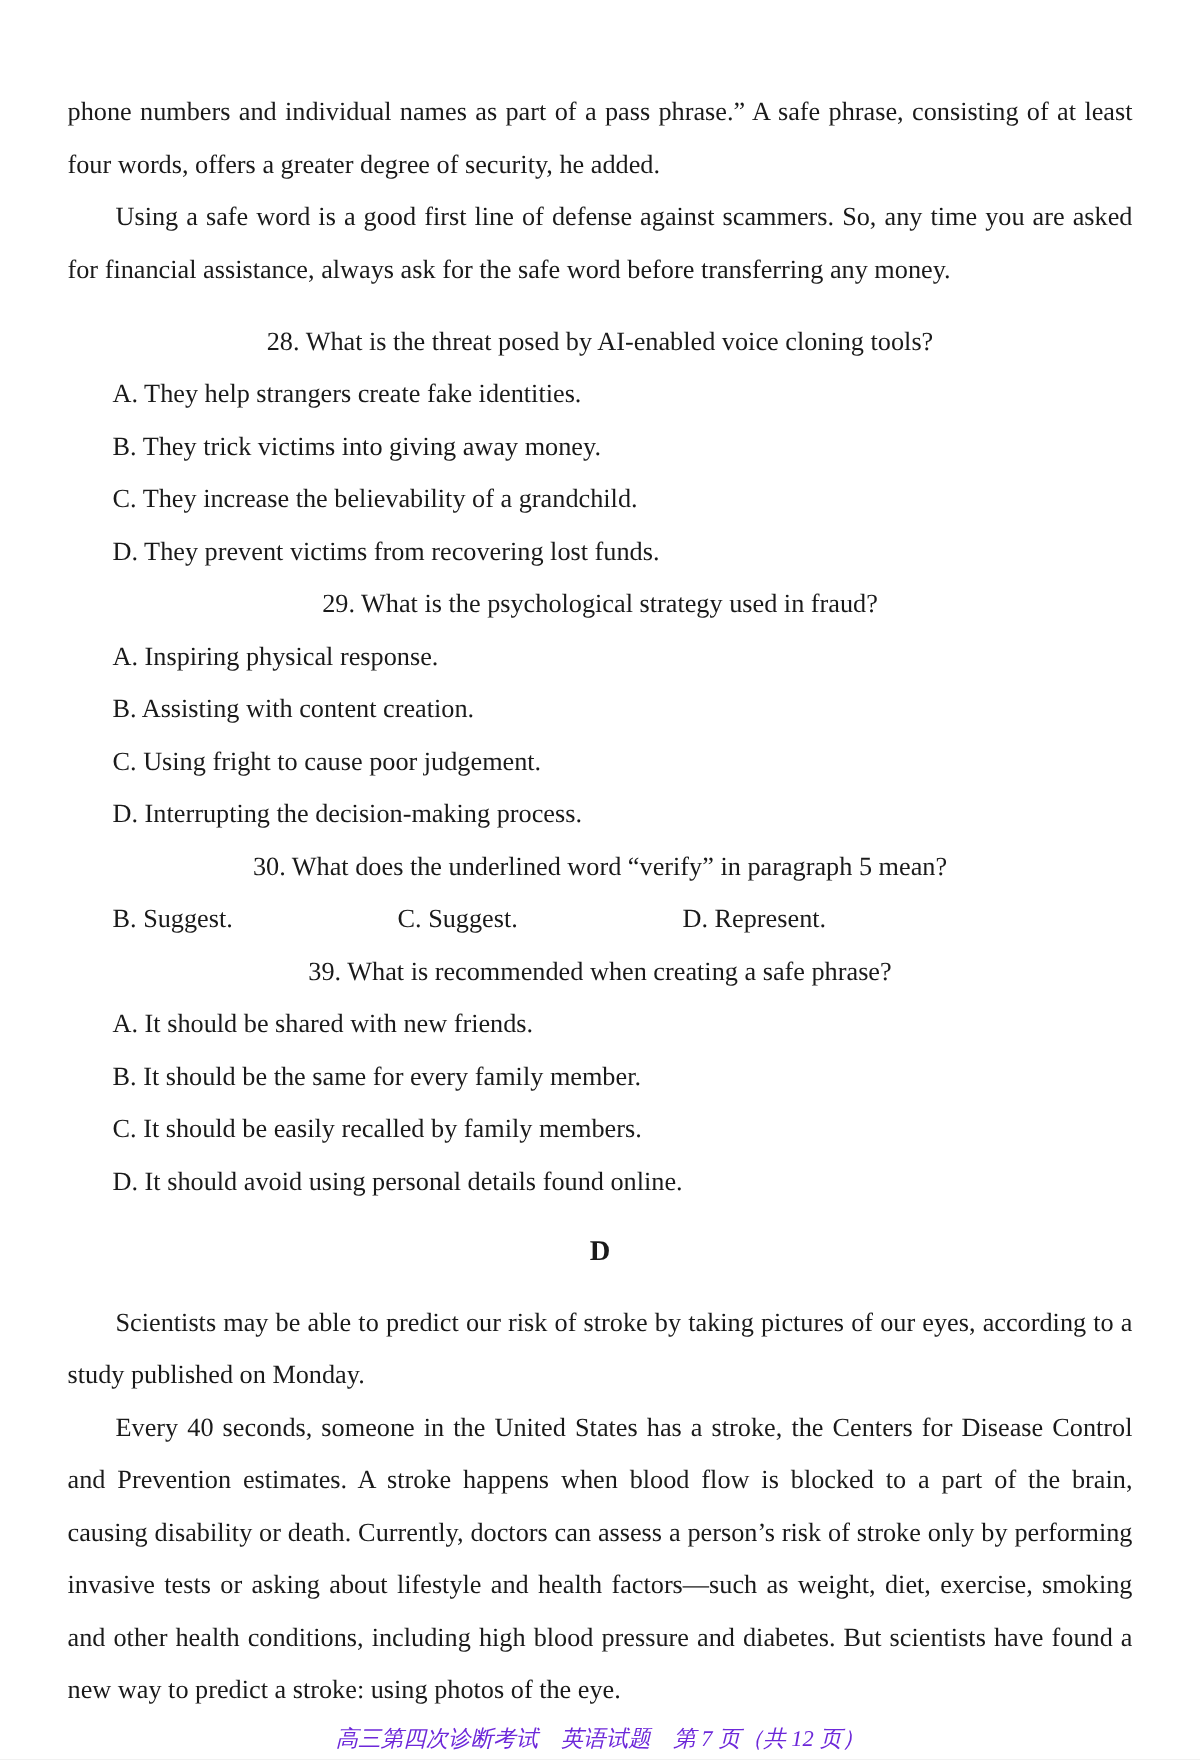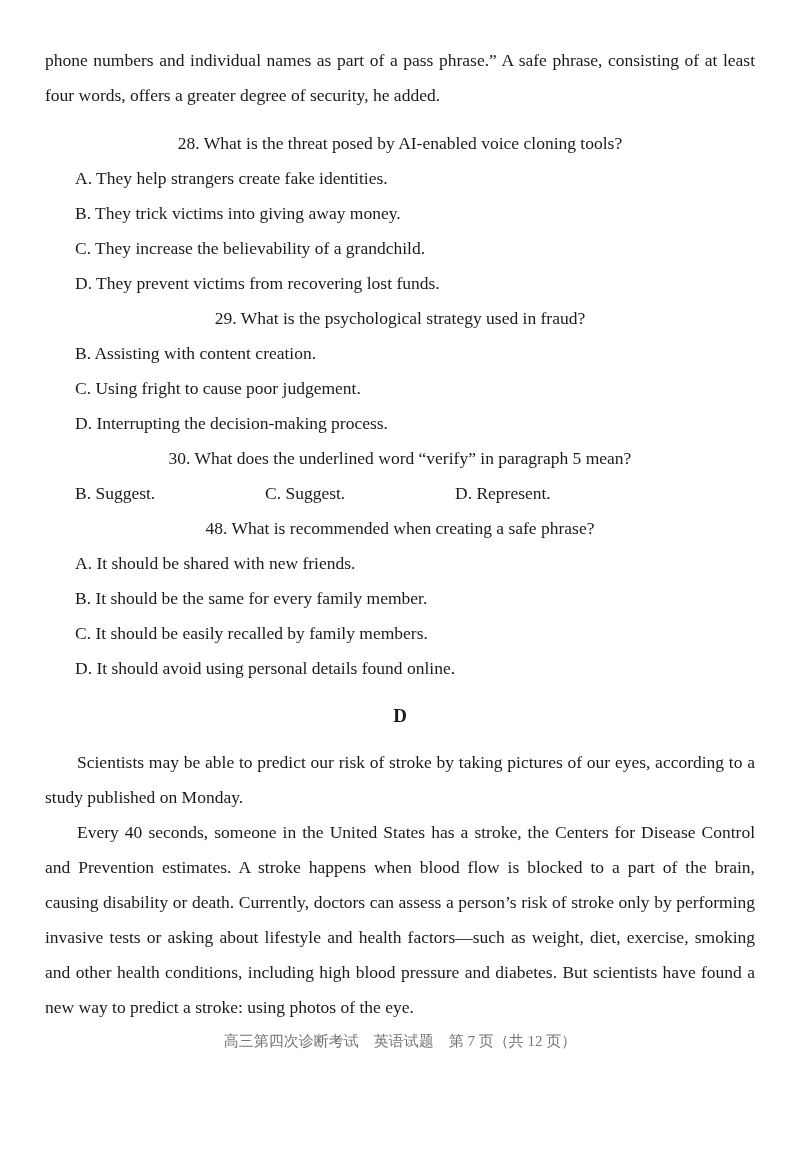--- a/index.html
+++ b/index.html
@@ -14,21 +14,21 @@
     background: #ffffff;
     color: #1a1a1a;
     font-family: "Liberation Serif", "DejaVu Serif", serif;
     font-size: 17.5px;
     line-height: 35px;
     box-sizing: border-box;
     overflow: hidden;
     position: relative;
   }
   .content {
-    padding: 43px 45px 0 45px;
+    padding: 57px 45px 0 45px;
   }
   .passage {
     text-align: justify;
   }
   .passage-top {
     margin-bottom: 13px;
   }
   .para {
     text-align: justify;
   }
@@ -61,69 +61,72 @@
     font-weight: bold;
     font-size: 19px;
     margin-top: 12px;
     margin-bottom: 12px;
   }
   .footer {
     text-align: center;
     font-size: 15px;
     line-height: 28px;
     margin-top: 2px;
-    color: #737373;
+    color: #6d28d9;
+    font-style: italic;
   }
 </style>
 </head>
 <body>
 
 <div class="page">
   <div class="content">
 
     <div class="passage passage-top">
       <div class="para">phone numbers and individual names as part of a pass phrase.” A safe phrase, consisting of at least four words, offers a greater degree of security, he added.</div>
+      <div class="para indent">Using a safe word is a good first line of defense against scammers. So, any time you are asked for financial assistance, always ask for the safe word before transferring any money.</div>
     </div>
 
     <div class="question">
       <div class="q-stem">
         <span>28.</span>
         <span>What is the threat posed by AI-enabled voice cloning tools?</span>
       </div>
       <div class="opt">A. They help strangers create fake identities.</div>
       <div class="opt">B. They trick victims into giving away money.</div>
       <div class="opt">C. They increase the believability of a grandchild.</div>
       <div class="opt">D. They prevent victims from recovering lost funds.</div>
     </div>
 
     <div class="question">
       <div class="q-stem">
         <span>29.</span>
         <span>What is the psychological strategy used in fraud?</span>
       </div>
+      <div class="opt">A. Inspiring physical response.</div>
       <div class="opt">B. Assisting with content creation.</div>
       <div class="opt">C. Using fright to cause poor judgement.</div>
       <div class="opt">D. Interrupting the decision-making process.</div>
     </div>
 
     <div class="question">
       <div class="q-stem">
         <span>30.</span>
         <span>What does the underlined word “verify” in paragraph 5 mean?</span>
       </div>
       <div class="opt-row">
         <span class="opt-cell">B. Suggest.</span>
         <span class="opt-cell">C. Suggest.</span>
         <span class="opt-cell">D. Represent.</span>
       </div>
     </div>
 
     <div class="question">
       <div class="q-stem">
-        <span>48.</span>
+        <span>39.</span>
         <span>What is recommended when creating a safe phrase?</span>
       </div>
       <div class="opt">A. It should be shared with new friends.</div>
       <div class="opt">B. It should be the same for every family member.</div>
       <div class="opt">C. It should be easily recalled by family members.</div>
       <div class="opt">D. It should avoid using personal details found online.</div>
     </div>
 
     <div class="section-header">D</div>
 

